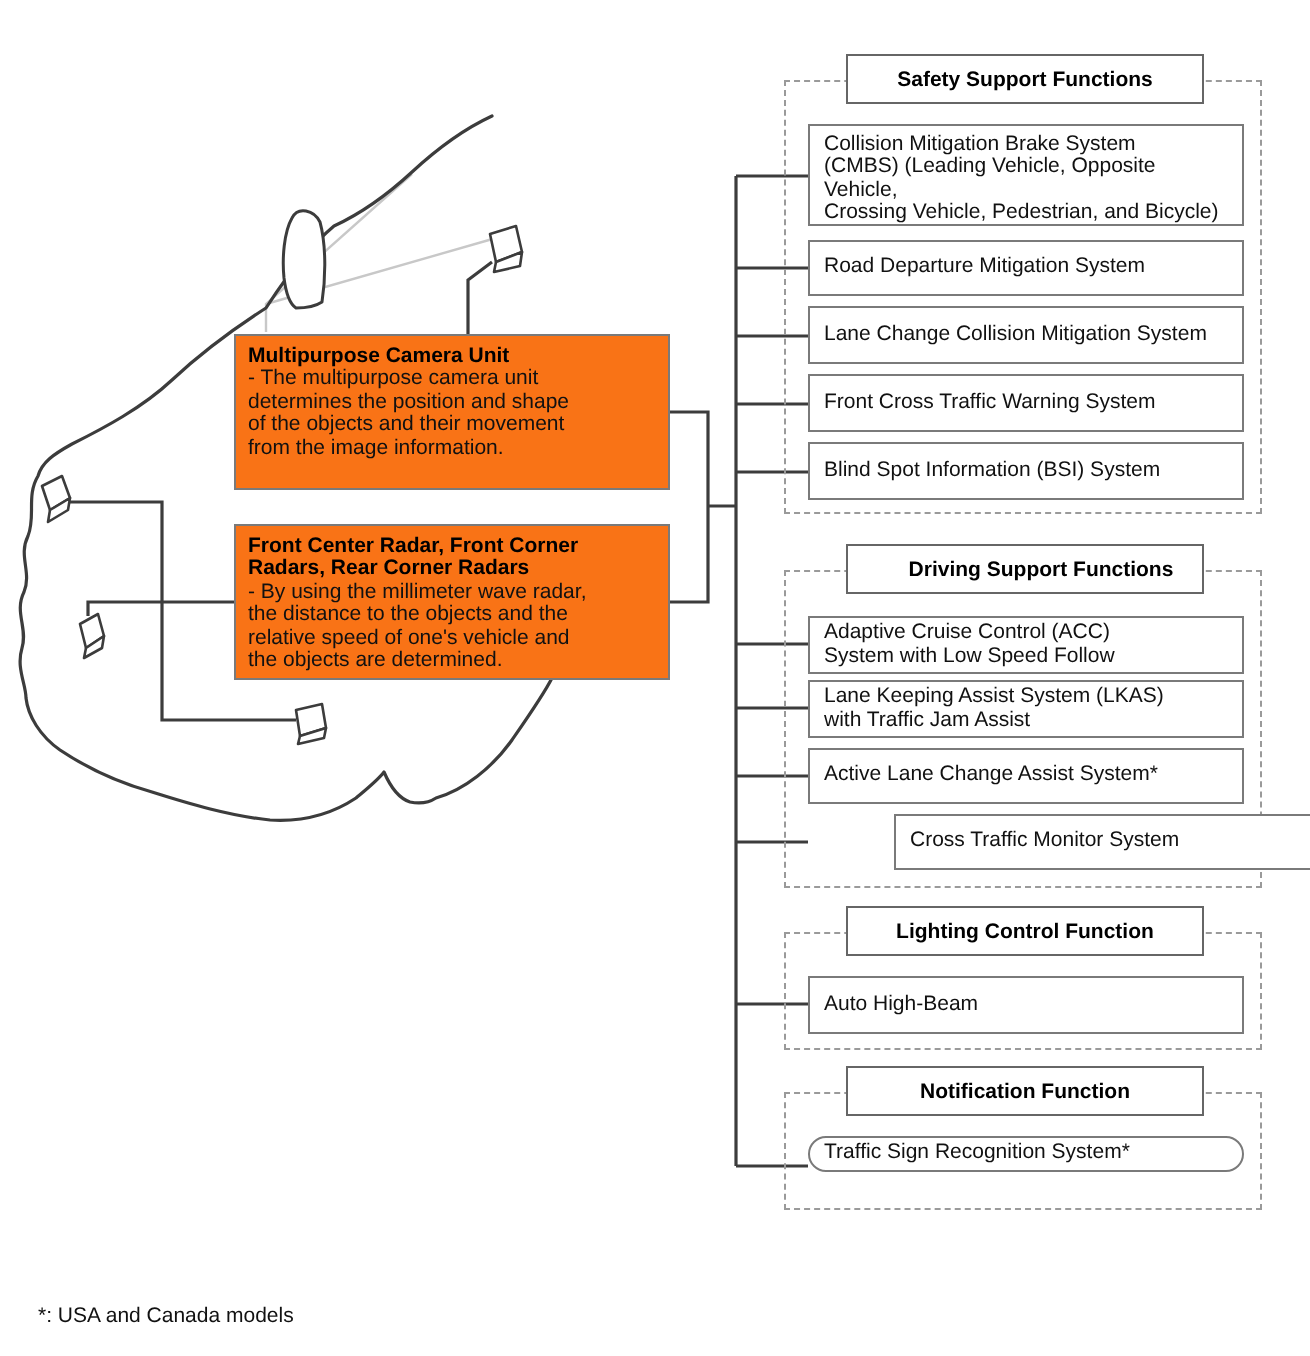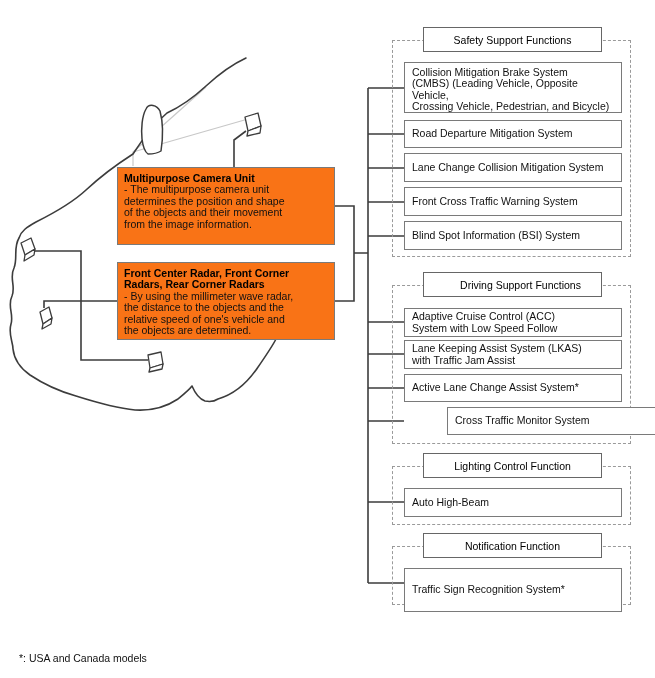--- a/index.html
+++ b/index.html
@@ -10,21 +10,21 @@
   .canvas *{box-sizing:border-box;}
   svg.layer{position:absolute;left:0;top:0;width:655px;height:678px;}
   .dashed{
     position:absolute;left:392px;width:239px;
     border:1px dashed #9a9a9a;background:transparent;
   }
   .gtitle{
     position:absolute;left:423px;width:179px;height:25px;
     border:1px solid #666;background:#fff;
     display:flex;align-items:center;justify-content:center;
-    font-weight:normal;font-size:10.5px;color:#000;
+    font-weight:bold;font-size:10.5px;color:#000;
   }
   .item{
     position:absolute;left:404px;width:218px;
     border:1px solid #7a7a7a;background:#fff;
     font-size:10.5px;line-height:11.4px;color:#111;
     padding:4px 4px 2px 7px;
   }
   .item.center{display:flex;flex-direction:column;justify-content:center;padding-top:0;padding-bottom:0;}
   .callout{
     position:absolute;left:117px;width:218px;height:78px;
@@ -150,21 +150,21 @@
     <div>Active Lane Change Assist System*</div>
   </div>
   <div class="item center" style="top:407px;height:28px;margin-left:43px;">
     <div>Cross Traffic Monitor System</div>
   </div>
 
   <div class="item center" style="top:488px;height:29px;">
     <div>Auto High-Beam</div>
   </div>
 
-  <div class="item center" style="top:568px;height:44px;">
+  <div class="item center" style="top:568px;height:18px;border-radius:11px;">
     <div>Traffic Sign Recognition System*</div>
   </div>
 
   <div class="callout" style="top:167px;">
     <div class="co-title">Multipurpose Camera Unit</div>
     <div>- The multipurpose camera unit</div>
     <div>determines the position and shape</div>
     <div>of the objects and their movement</div>
     <div>from the image information.</div>
   </div>

